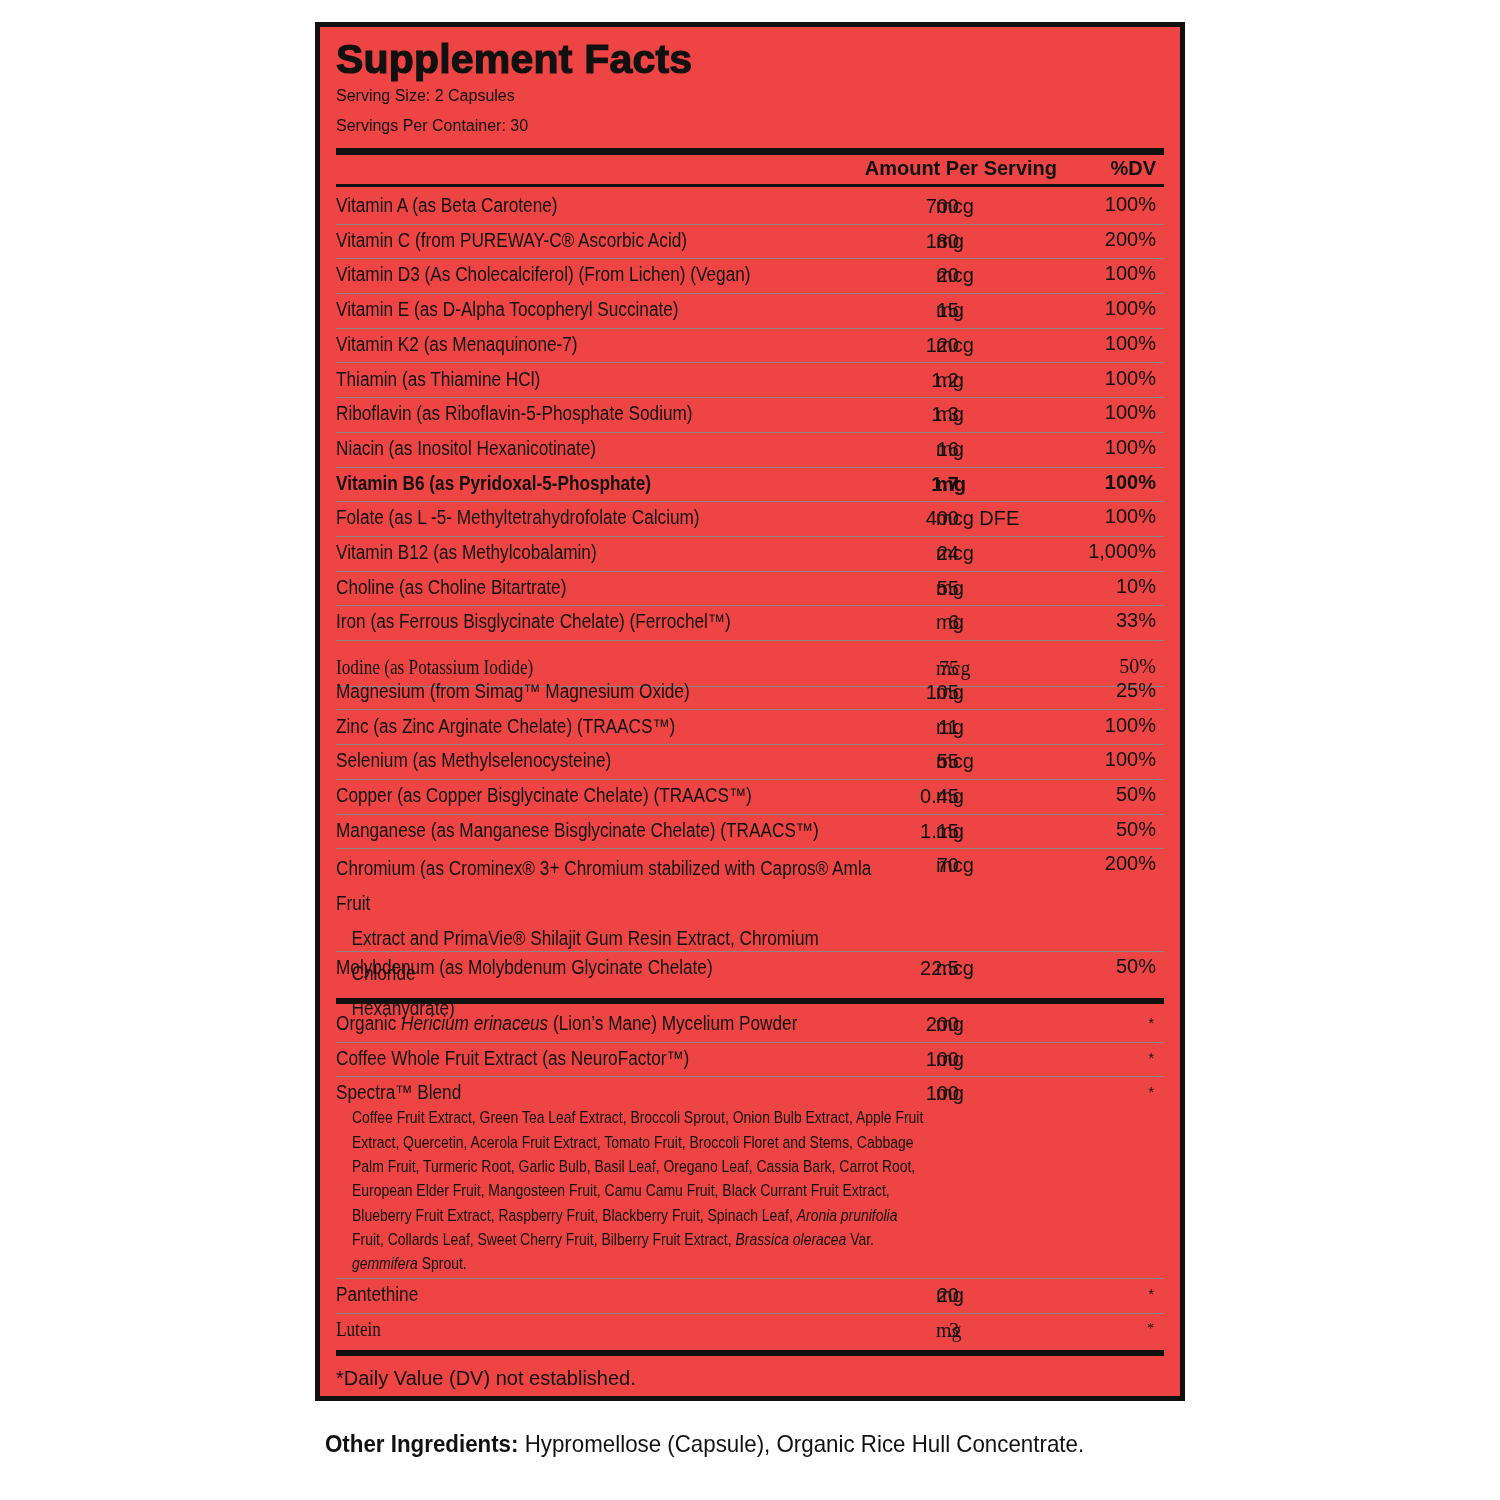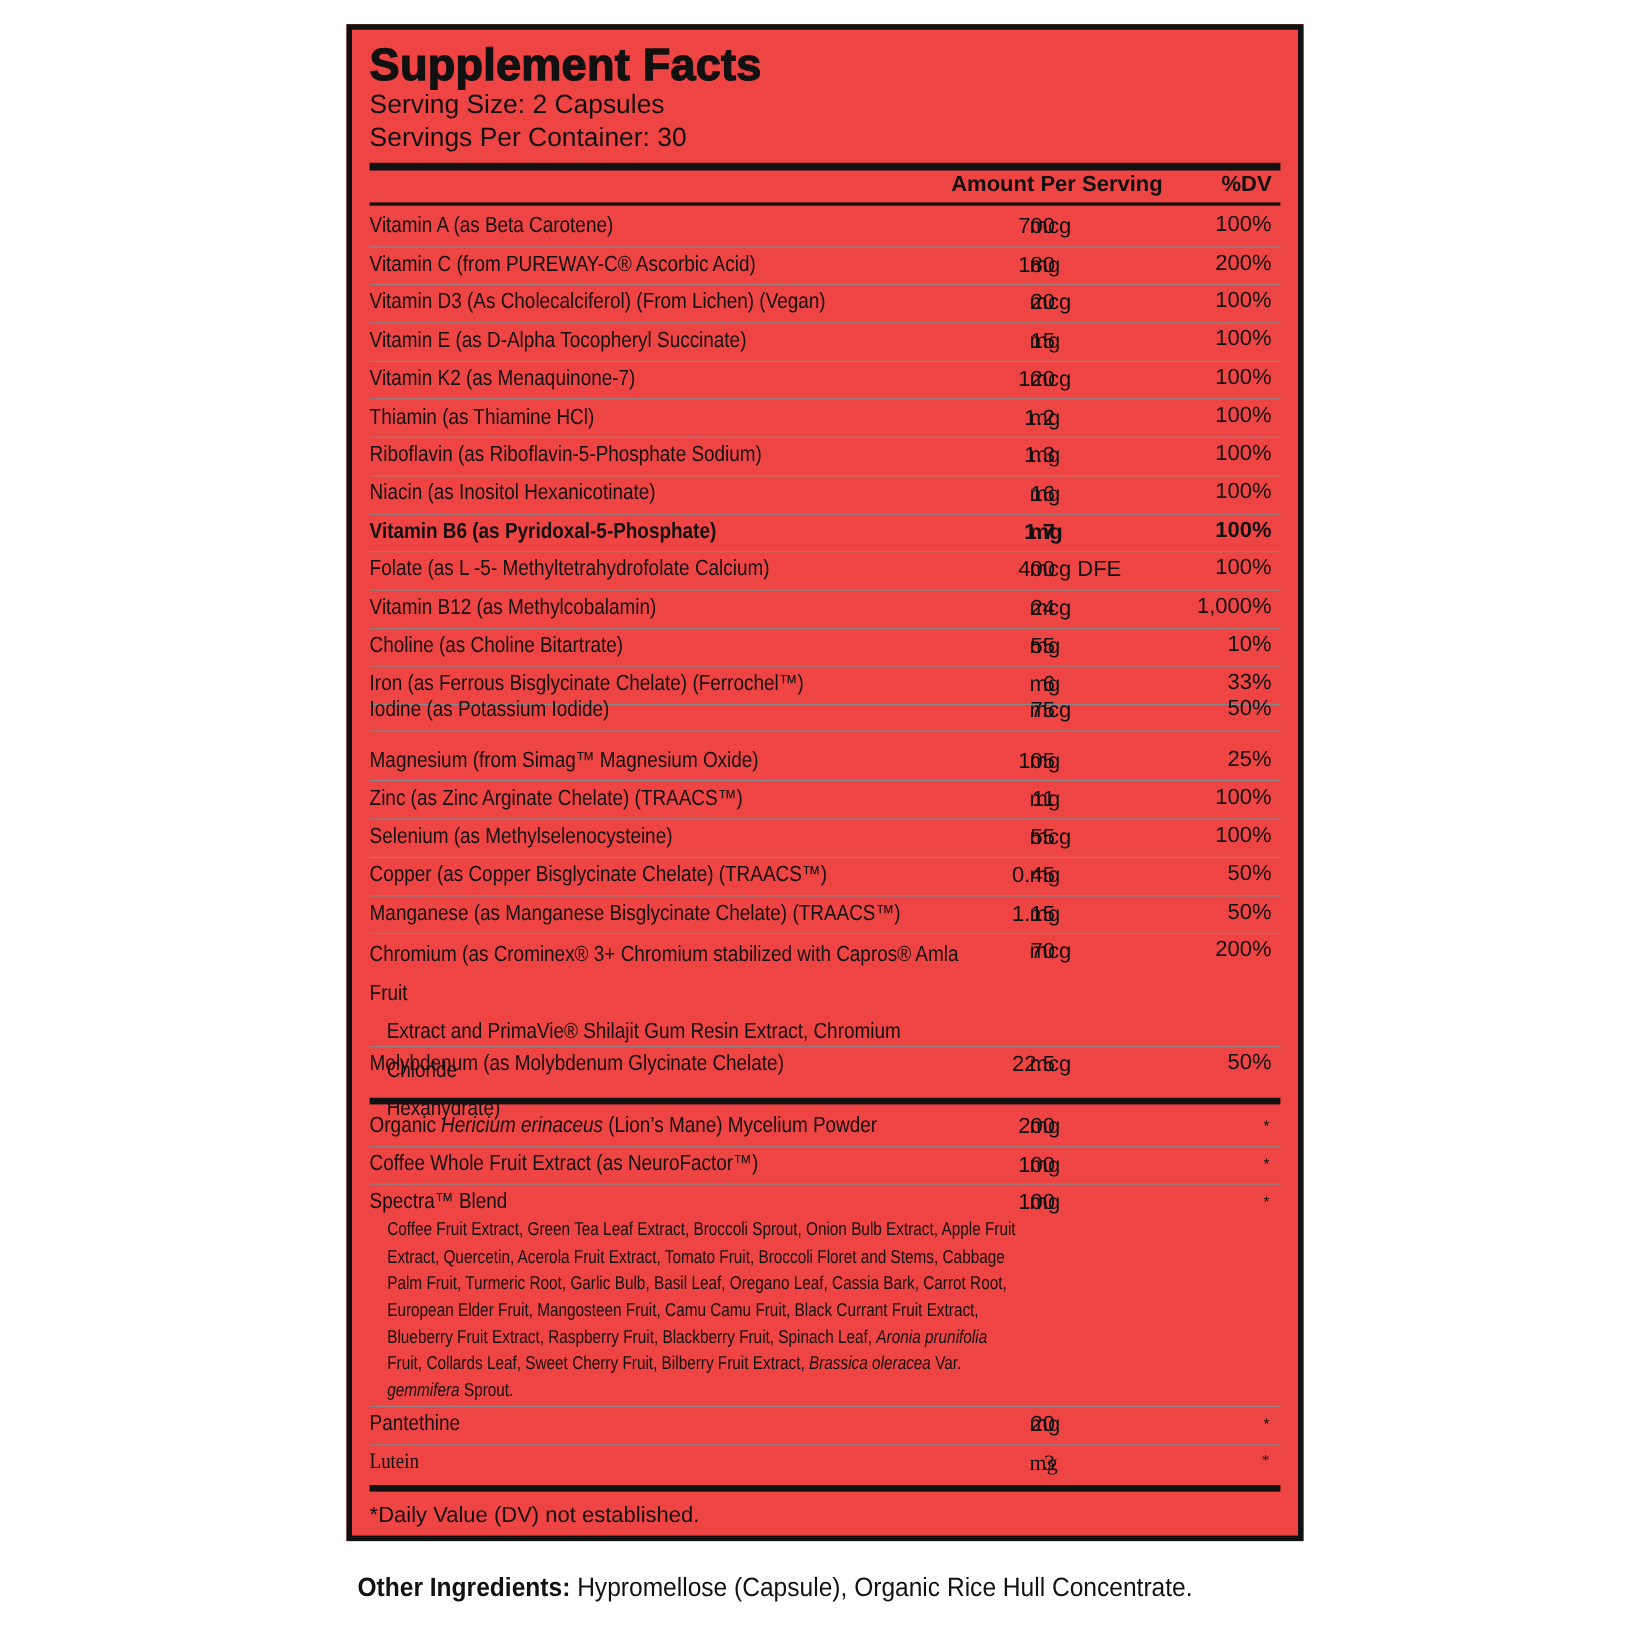--- a/index.html
+++ b/index.html
@@ -8,21 +8,21 @@
       position: absolute; left: 315px; top: 22px; width: 860px; height: 1369px;
       border: 5px solid #111; box-sizing: content-box; background: #ef4444;
     }
     .inner { position: absolute; left: 16px; right: 16px; top: 0; }
     .title {
       font-family: "Liberation Sans", sans-serif; font-weight: 900; font-size: 41px;
       letter-spacing: 0.2px; position: absolute; left: 0; top: 8px; line-height: 48px;
       -webkit-text-stroke: 1.2px #111;
     }
     .serving {
-      font-family: "Liberation Sans", sans-serif; font-size: 24px; position: absolute; left: 0;
+      font-family: "Liberation Sans", sans-serif; font-size: 16px; position: absolute; left: 0;
       line-height: 26px;
     }
     .rule { position: absolute; left: 0; right: 0; background: #111; }
     .hdr {
       position: absolute; left: 0; right: 0; top: 128px; height: 30px;
       font-family: "Liberation Sans", sans-serif; font-weight: bold; font-size: 20px;
     }
     .hdr .amt { position: absolute; right: 107px; top: 2px; }
     .hdr .dv { position: absolute; right: 8px; top: 2px; }
     .row {
@@ -145,21 +145,21 @@
           <span class="qty">55</span>
           <span class="unit">mg</span>
           <span class="dv">10%</span>
         </div>
         <div class="row" style="top: 578.4px; height: 34.7px;">
           <span class="name">Iron (as Ferrous Bisglycinate Chelate) (Ferrochel™)</span>
           <span class="qty">6</span>
           <span class="unit">mg</span>
           <span class="dv">33%</span>
         </div>
-        <div class="row" style="top: 602px; height: 34.7px;">
+        <div class="row" style="top: 624px; height: 34.7px; font-family: Liberation Serif, serif;">
           <span class="name">Iodine (as Potassium Iodide)</span>
           <span class="qty">75</span>
           <span class="unit">mcg</span>
           <span class="dv">50%</span>
         </div>
         <div class="row" style="top: 647.8px; height: 34.7px;">
           <span class="name">Magnesium (from Simag™ Magnesium Oxide)</span>
           <span class="qty">105</span>
           <span class="unit">mg</span>
           <span class="dv">25%</span>

